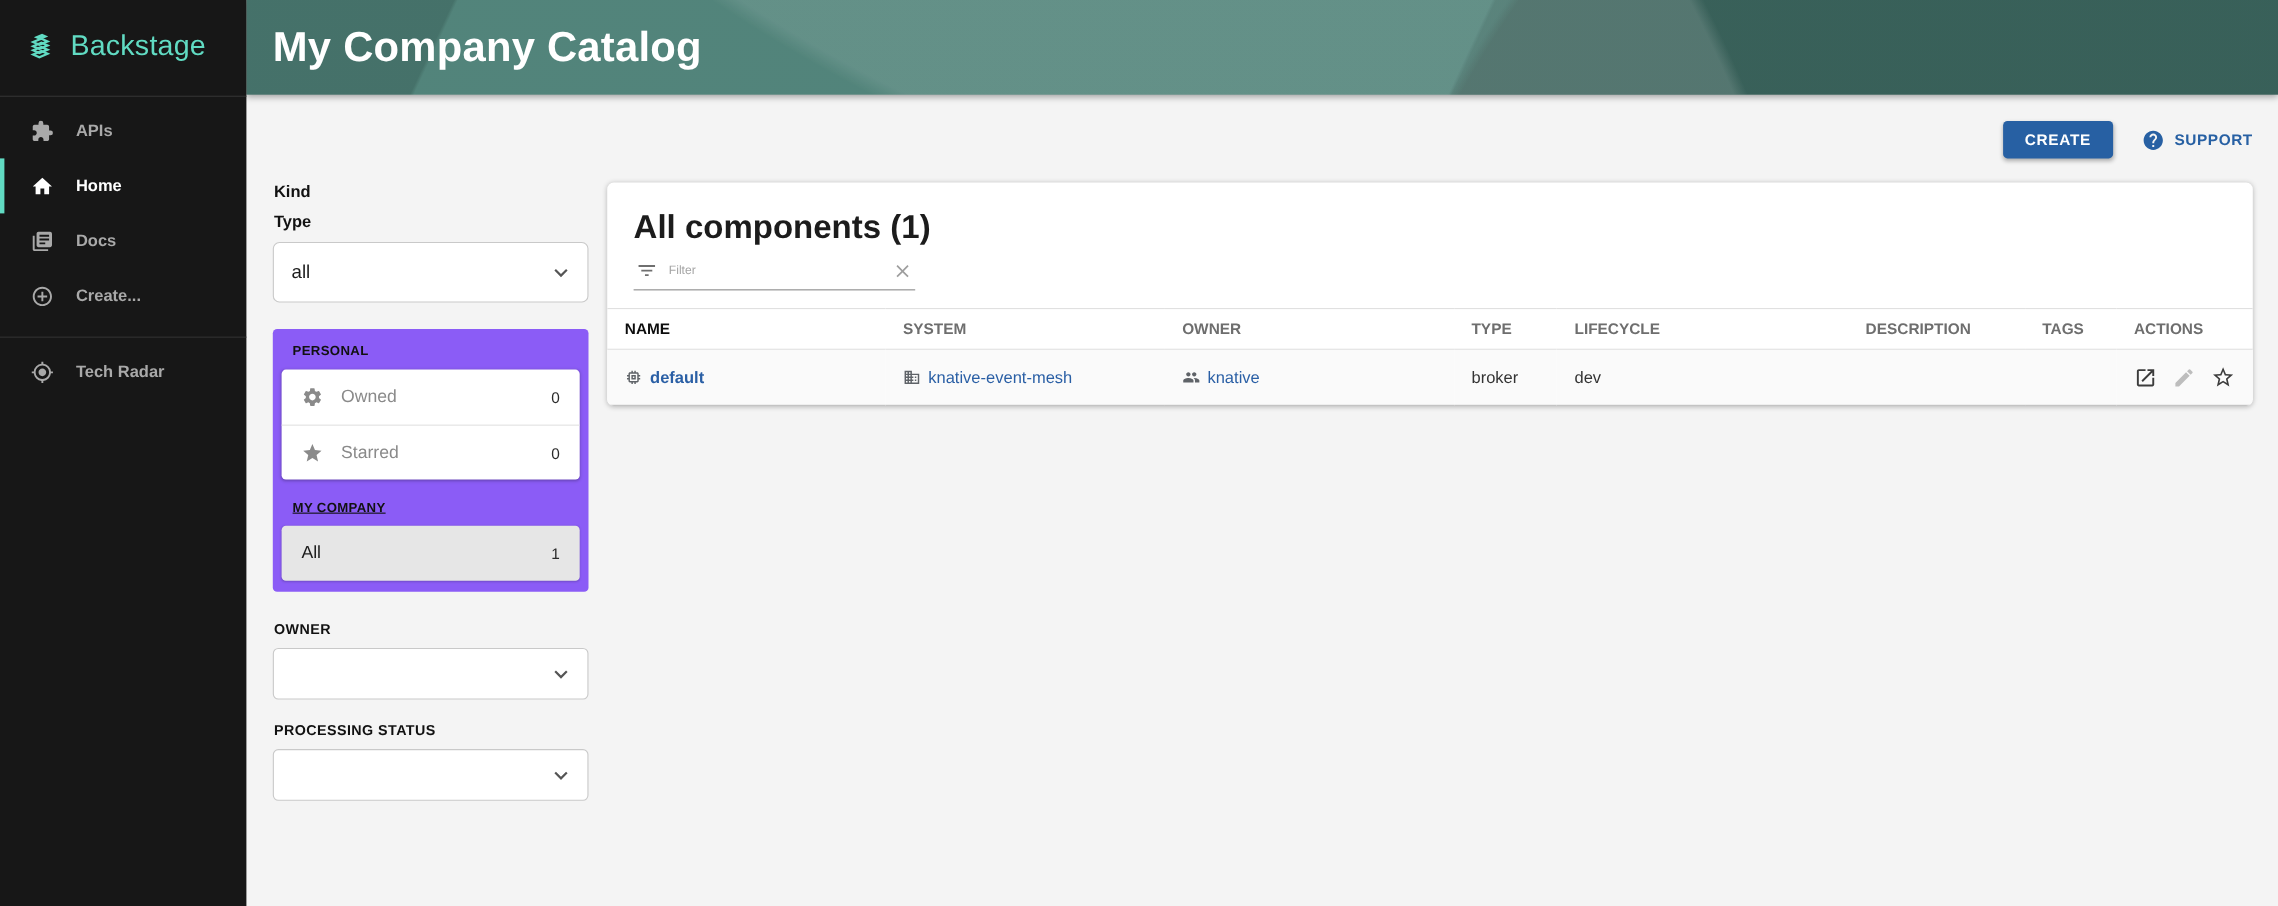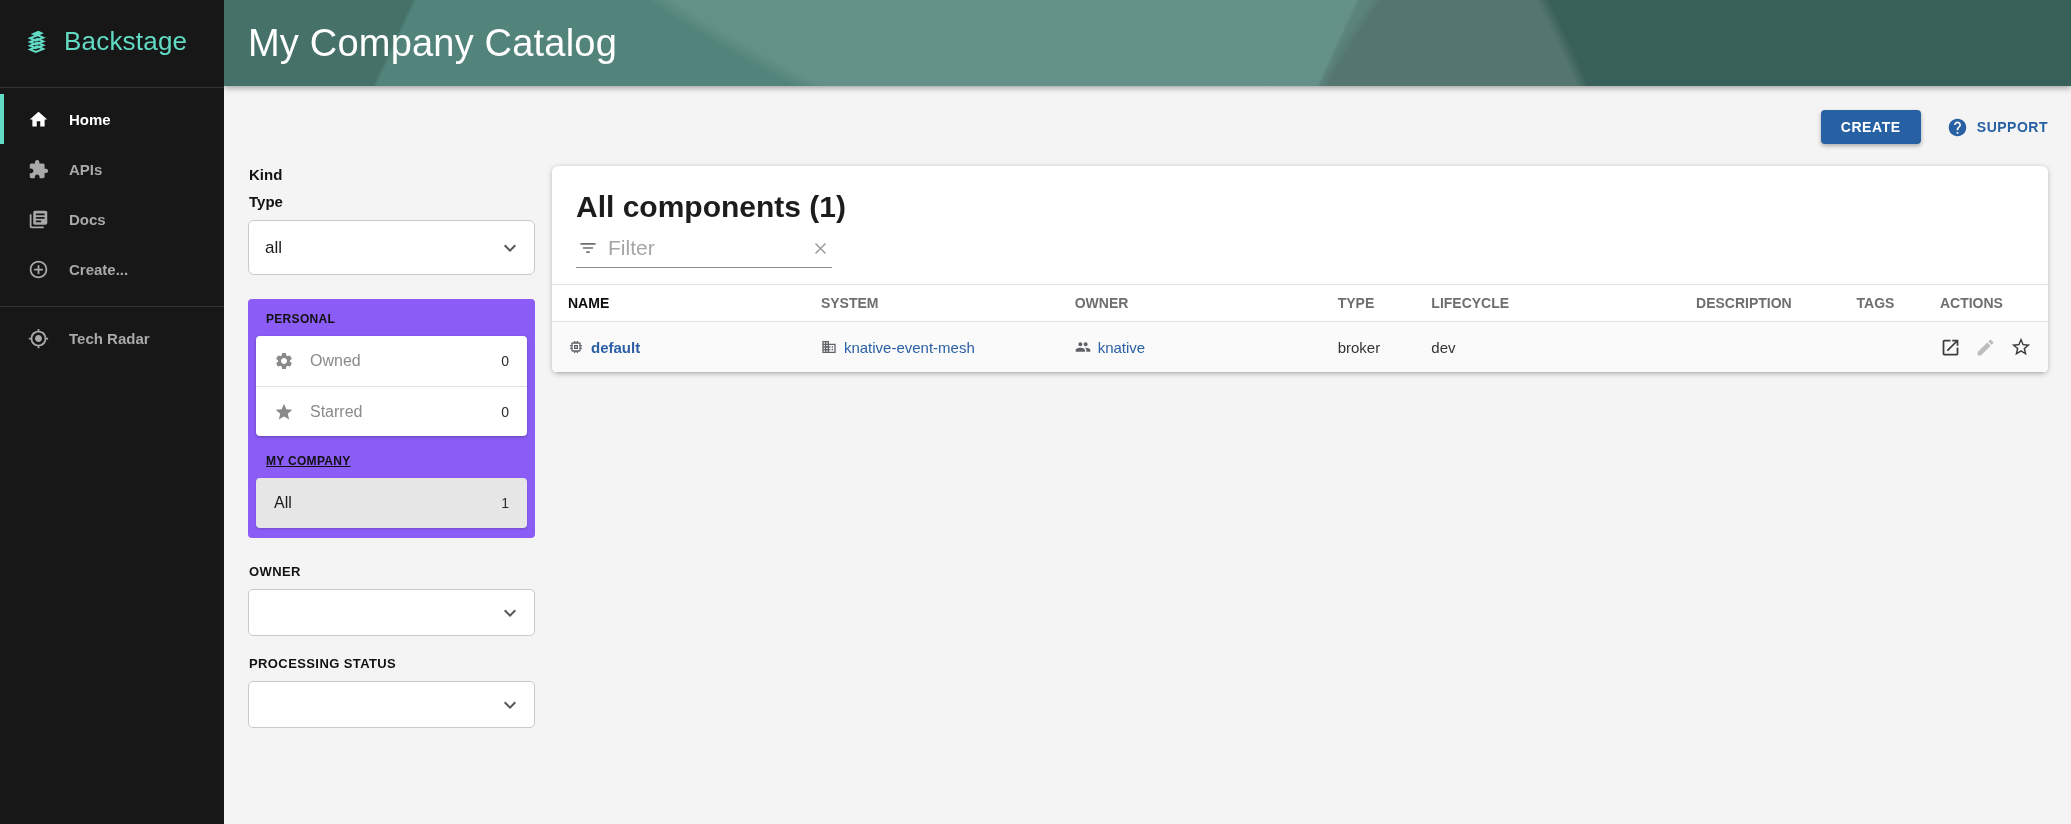--- a/index.html
+++ b/index.html
@@ -36,21 +36,21 @@
     position: absolute; left: 224px; right: 0; top: 0; height: 86px;
     background-color: #2e6a5f;
     background-image:
       radial-gradient(circle 1200px at 14% 640%, rgba(255,255,255,0.14) 0 99%, transparent 100%),
       radial-gradient(circle 1500px at 68% -1450%, rgba(255,255,255,0.10) 0 99%, transparent 100%),
       radial-gradient(circle 900px at 102% 600%, rgba(0,0,0,0.18) 0 99%, transparent 100%),
       linear-gradient(115deg, rgba(0,0,0,0.15) 0 10%, rgba(255,255,255,0.04) 10.2% 60%, rgba(0,0,0,0.10) 60.2%);
     box-shadow: 0 2px 6px rgba(0,0,0,0.35);
     display: flex; align-items: center; z-index: 10;
   }
-  .page-header h1 { color: #fff; font-size: 38px; font-weight: normal; padding-left: 24px; letter-spacing: .2px; }
+  .page-header h1 { color: #fff; font-size: 38px; font-weight: bold; padding-left: 24px; letter-spacing: .2px; }
 
   
   .content { position: absolute; left: 224px; top: 86px; right: 0; bottom: 0; padding: 24px 23px 0 24px; }
   .toolbar { display: flex; justify-content: flex-end; align-items: center; gap: 26px; margin-bottom: 22px; }
   .create-btn {
     background: #2760a3; color: #fff; border: none; border-radius: 4px;
     font-family: inherit; font-size: 14px; font-weight: bold; letter-spacing: .6px;
     padding: 9px 20px; cursor: pointer; box-shadow: 0 2px 4px rgba(0,0,0,0.3);
   }
   .support-btn {
@@ -95,21 +95,21 @@
     box-shadow: 0 1px 5px rgba(0,0,0,0.25); overflow: hidden;
   }
   .card-head { display: flex; justify-content: space-between; align-items: flex-start; padding: 24px 24px 16px 24px; flex-direction: column; }
   .card-title { font-size: 30px; font-weight: bold; color: #1c1c1c; }
   .filter-box {
     width: 256px; display: flex; align-items: center; gap: 10px;
     border-bottom: 1px solid #8a8a8a; padding: 6px 2px 7px; margin-top: 6px;
   }
   .filter-box input {
     border: none; outline: none; background: transparent; flex: 1; min-width: 0;
-    font-family: inherit; font-size: 21px; color: #7f1d1d;
+    font-family: inherit; font-size: 11px; color: #7f1d1d;
   }
   .filter-box input::placeholder { color: #a5a5a5; }
   .filter-box .ficon { color: #6f6f6f; cursor: pointer; }
   .filter-box .xicon { color: #9e9e9e; cursor: pointer; }
 
   table { width: 100%; border-collapse: collapse; }
   thead th {
     text-align: left; font-size: 14px; font-weight: bold; color: #6e6e6e;
     padding: 10px 16px; border-top: 1px solid #e0e0e0; border-bottom: 1px solid #e0e0e0;
     white-space: nowrap; cursor: pointer;
@@ -137,36 +137,36 @@
         <path d="M6.5 12 L12.5 9.5 L17 11.5 L11 14 Z"></path>
         <path d="M6.5 15 L12.5 12.5 L17 14.5 L11 17 Z"></path>
         <path d="M6.5 18 L12.5 15.5 L17 17.5 L11 20 Z"></path>
       </svg>
     </span>
     <span class="brand">Backstage</span>
   </div>
 
   <div class="side-divider"></div>
 
+  <div class="side-item">
+    <span class="ic">
+      <svg viewBox="0 0 24 24" width="21" height="21" fill="currentColor">
+          <path d="M20.5 11H19V7c0-1.1-.9-2-2-2h-4V3.5a2.5 2.5 0 0 0-5 0V5H4c-1.1 0-1.99.9-1.99 2v3.8H3.5c1.49 0 2.7 1.21 2.7 2.7s-1.21 2.7-2.7 2.7H2V20c0 1.1.9 2 2 2h3.8v-1.5c0-1.49 1.21-2.7 2.7-2.7 1.49 0 2.7 1.21 2.7 2.7V22H17c1.1 0 2-.9 2-2v-4h1.5a2.5 2.5 0 0 0 0-5z"></path>
+        </svg>
+    </span>
+    <span>APIs</span>
+  </div>
+
   <div class="side-item active">
     <span class="ic">
       <svg viewBox="0 0 24 24" width="21" height="21" fill="currentColor">
           <path d="M10 20v-6h4v6h5v-8h3L12 3 2 12h3v8z"></path>
         </svg>
     </span>
     <span>Home</span>
-  </div>
-
-  <div class="side-item">
-    <span class="ic">
-      <svg viewBox="0 0 24 24" width="21" height="21" fill="currentColor">
-          <path d="M20.5 11H19V7c0-1.1-.9-2-2-2h-4V3.5a2.5 2.5 0 0 0-5 0V5H4c-1.1 0-1.99.9-1.99 2v3.8H3.5c1.49 0 2.7 1.21 2.7 2.7s-1.21 2.7-2.7 2.7H2V20c0 1.1.9 2 2 2h3.8v-1.5c0-1.49 1.21-2.7 2.7-2.7 1.49 0 2.7 1.21 2.7 2.7V22H17c1.1 0 2-.9 2-2v-4h1.5a2.5 2.5 0 0 0 0-5z"></path>
-        </svg>
-    </span>
-    <span>APIs</span>
   </div>
 
   <div class="side-item">
     <span class="ic">
       <svg viewBox="0 0 24 24" width="21" height="21" fill="currentColor">
           <path d="M4 6H2v14c0 1.1.9 2 2 2h14v-2H4V6zm16-4H8c-1.1 0-2 .9-2 2v12c0 1.1.9 2 2 2h12c1.1 0 2-.9 2-2V4c0-1.1-.9-2-2-2zm-1 9H9V9h10v2zm-4 4H9v-2h6v2zm4-8H9V5h10v2z"></path>
         </svg>
     </span>
     <span>Docs</span>
   </div>

